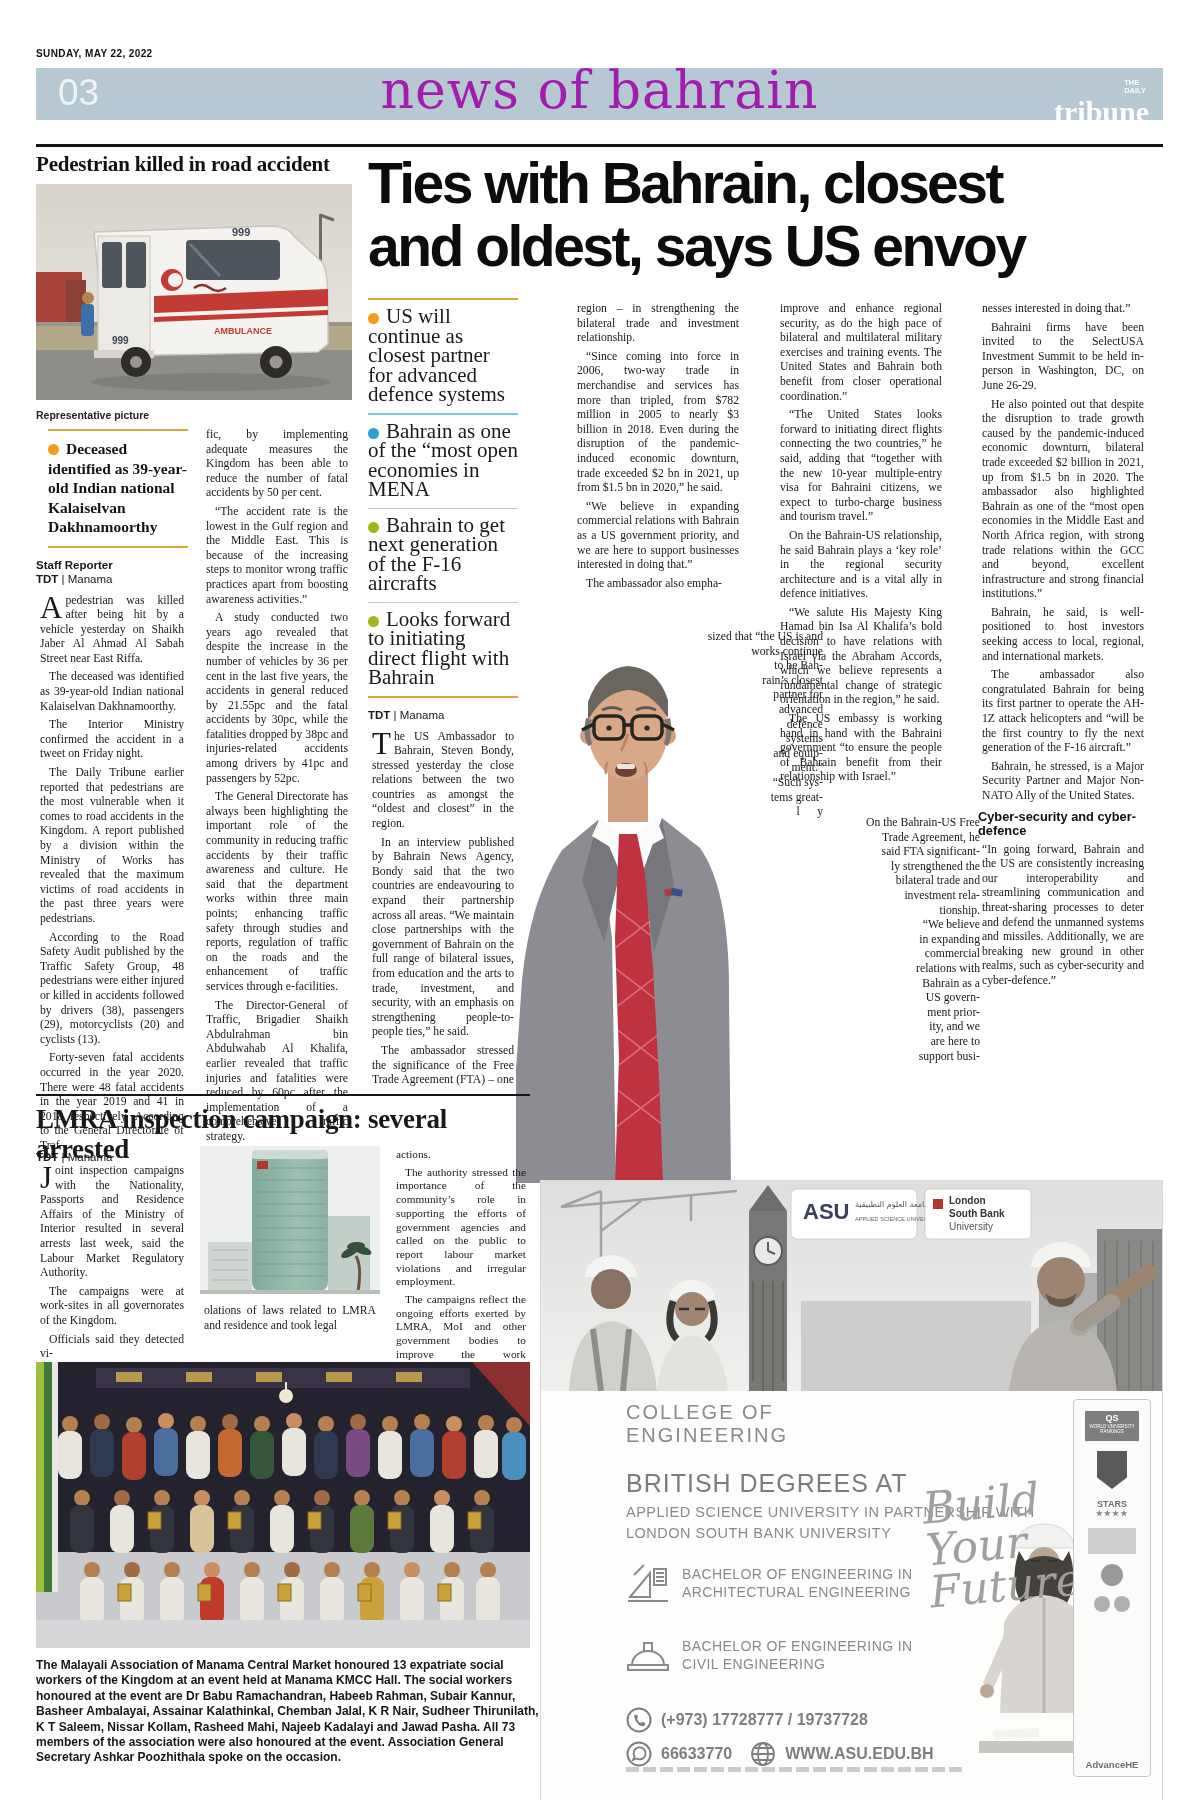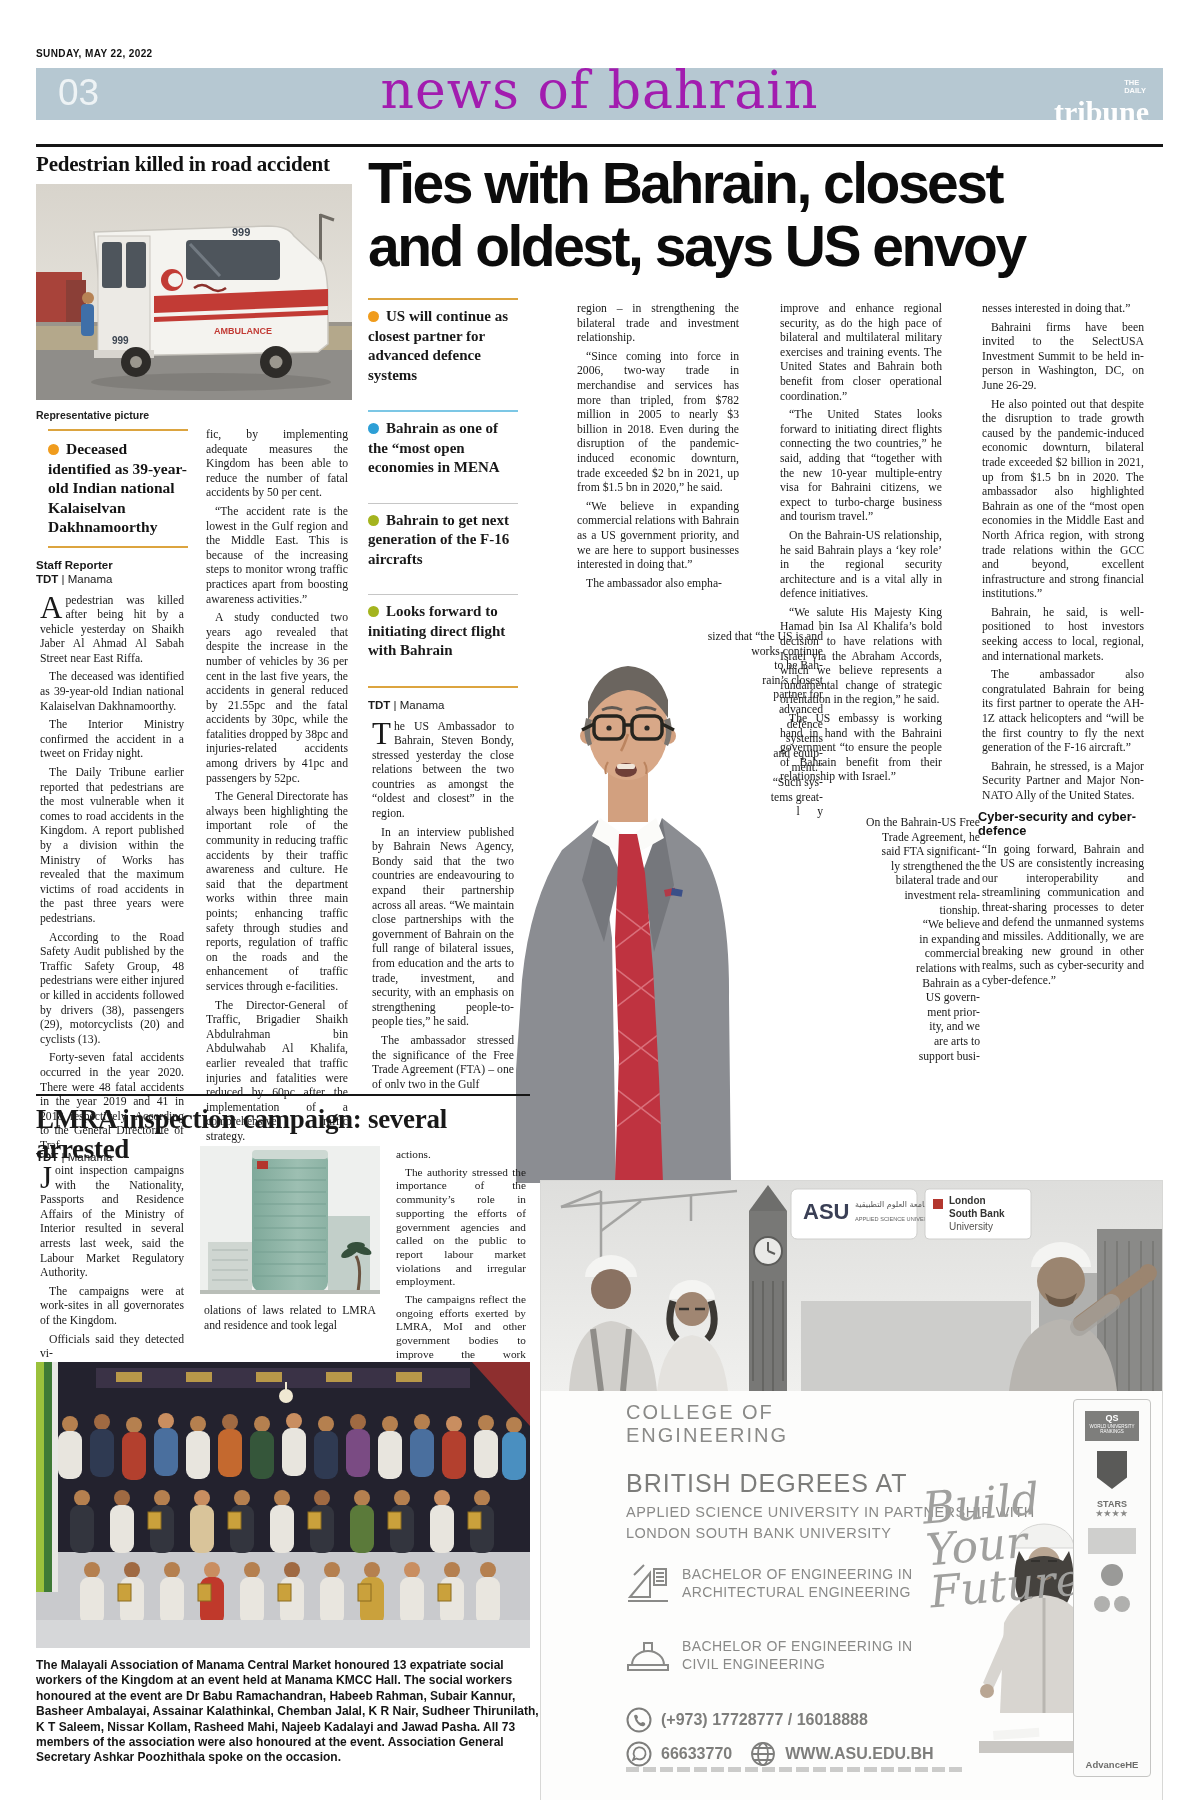--- a/index.html
+++ b/index.html
@@ -47,21 +47,21 @@
            font-size:57px;line-height:63px;letter-spacing:-2.5px;color:#0c0c0c;}
   .main-body{position:relative;margin-top:20px;height:900px;overflow:hidden;}
   .colA{position:absolute;left:0;top:0;width:150px;height:790px;overflow:hidden;}
   .colB{position:absolute;left:205px;top:0;width:170px;}
   .wrapB{position:absolute;left:300px;top:332px;width:155px;}
   .colC{position:absolute;left:408px;top:0;width:170px;}
   .wrapC{position:absolute;left:462px;top:518px;width:150px;}
   .colD{position:absolute;left:610px;top:0;width:170px;}
   .wrapB > div, .wrapC > div{font-size:11.7px;line-height:14.6px;text-align:right;}
   .bullets{border-bottom:2.5px solid #dca43f;}
-  .bullet{padding:7px 0 25px 0;font-size:15px;line-height:19.5px;font-weight:bold;}
+  .bullet{padding:7px 0 8px 0;font-size:21px;line-height:19.5px;font-weight:normal;}
   .bullet.b1{border-top:2.5px solid #dca43f;}
   .bullet.b1 .dot{background:#f09c1d;}
   .bullet.b2{border-top:2px solid #7cc7e5;}
   .bullet.b2 .dot{background:#2d9fd6;}
   .bullet.b3,.bullet.b4{border-top:1.5px solid #c6c6c6;}
   .bullet.b3 .dot,.bullet.b4 .dot{background:#a4b41e;}
   .amb-photo{position:absolute;left:148px;top:340px;width:215px;height:545px;}
   .subhead{font-family:"Liberation Sans",sans-serif;font-weight:bold;font-size:12.8px;line-height:14.5px;margin:6px 0 3px 0;color:#101010;}
 
   
@@ -332,21 +332,21 @@
           <div>investment rela-</div>
           <div>tionship.</div>
           <div>“We believe</div>
           <div>in expanding</div>
           <div>commercial</div>
           <div>relations with</div>
           <div>Bahrain as a</div>
           <div>US govern-</div>
           <div>ment prior-</div>
           <div>ity, and we</div>
-          <div>are arts to</div>
+          <div>are here to</div>
           <div>support busi-</div>
         </div>
 
       <div class="colD">
         <div class="bodytext cont">
             <div>nesses interested in doing that.”</div>
             <div>Bahraini firms have been invited to the SelectUSA Investment Summit to be held in-person in Washington, DC, on June 26-29.</div>
             <div>He also pointed out that despite the disruption to trade growth caused by the pandemic-induced economic downturn, bilateral trade exceeded $2 billion in 2021, up from $1.5 bn in 2020. The ambassador also highlighted Bahrain as one of the “most open economies in the Middle East and North Africa region, with strong trade relations within the GCC and beyond, excellent infrastructure and strong financial institutions.”</div>
             <div>Bahrain, he said, is well-positioned to host investors seeking access to local, regional, and international markets.</div>
             <div>The ambassador also congratulated Bahrain for being its first partner to operate the AH-1Z attack helicopters and “will be the first country to fly the next generation of the F-16 aircraft.”</div>
@@ -625,21 +625,21 @@
           </div>
       </div>
 
       <div class="ad-contact" style="top:316px;">
         <span class="cicon">
           <svg width="26" height="26" viewBox="0 0 26 26">
               <circle cx="13" cy="13" r="11.5" stroke="#7e7e7c" stroke-width="2" fill="none"></circle>
               <path d="M8,9 q1,-2 3,-1 l1,2 q0,1 -1,2 q1,3 4,4 q1,-1 2,-1 l2,1 q1,2 -1,3 q-3,1 -6,-2 q-3,-3 -4,-8" fill="#7e7e7c"></path>
             </svg>
         </span>
-        <span>(+973) 17728777 / 16018888</span>
+        <span>(+973) 17728777 / 19737728</span>
       </div>
 
       <div class="ad-contact" style="top:350px;">
         <span class="cicon">
           <svg width="26" height="26" viewBox="0 0 26 26">
               <circle cx="13" cy="13" r="11.5" stroke="#7e7e7c" stroke-width="2" fill="none"></circle>
               <path d="M7,19 l1.5,-3.5 a6,6 0 1 1 2,2 Z" stroke="#7e7e7c" stroke-width="1.8" fill="none"></path>
             </svg>
         </span>
         <span>66633770</span>

